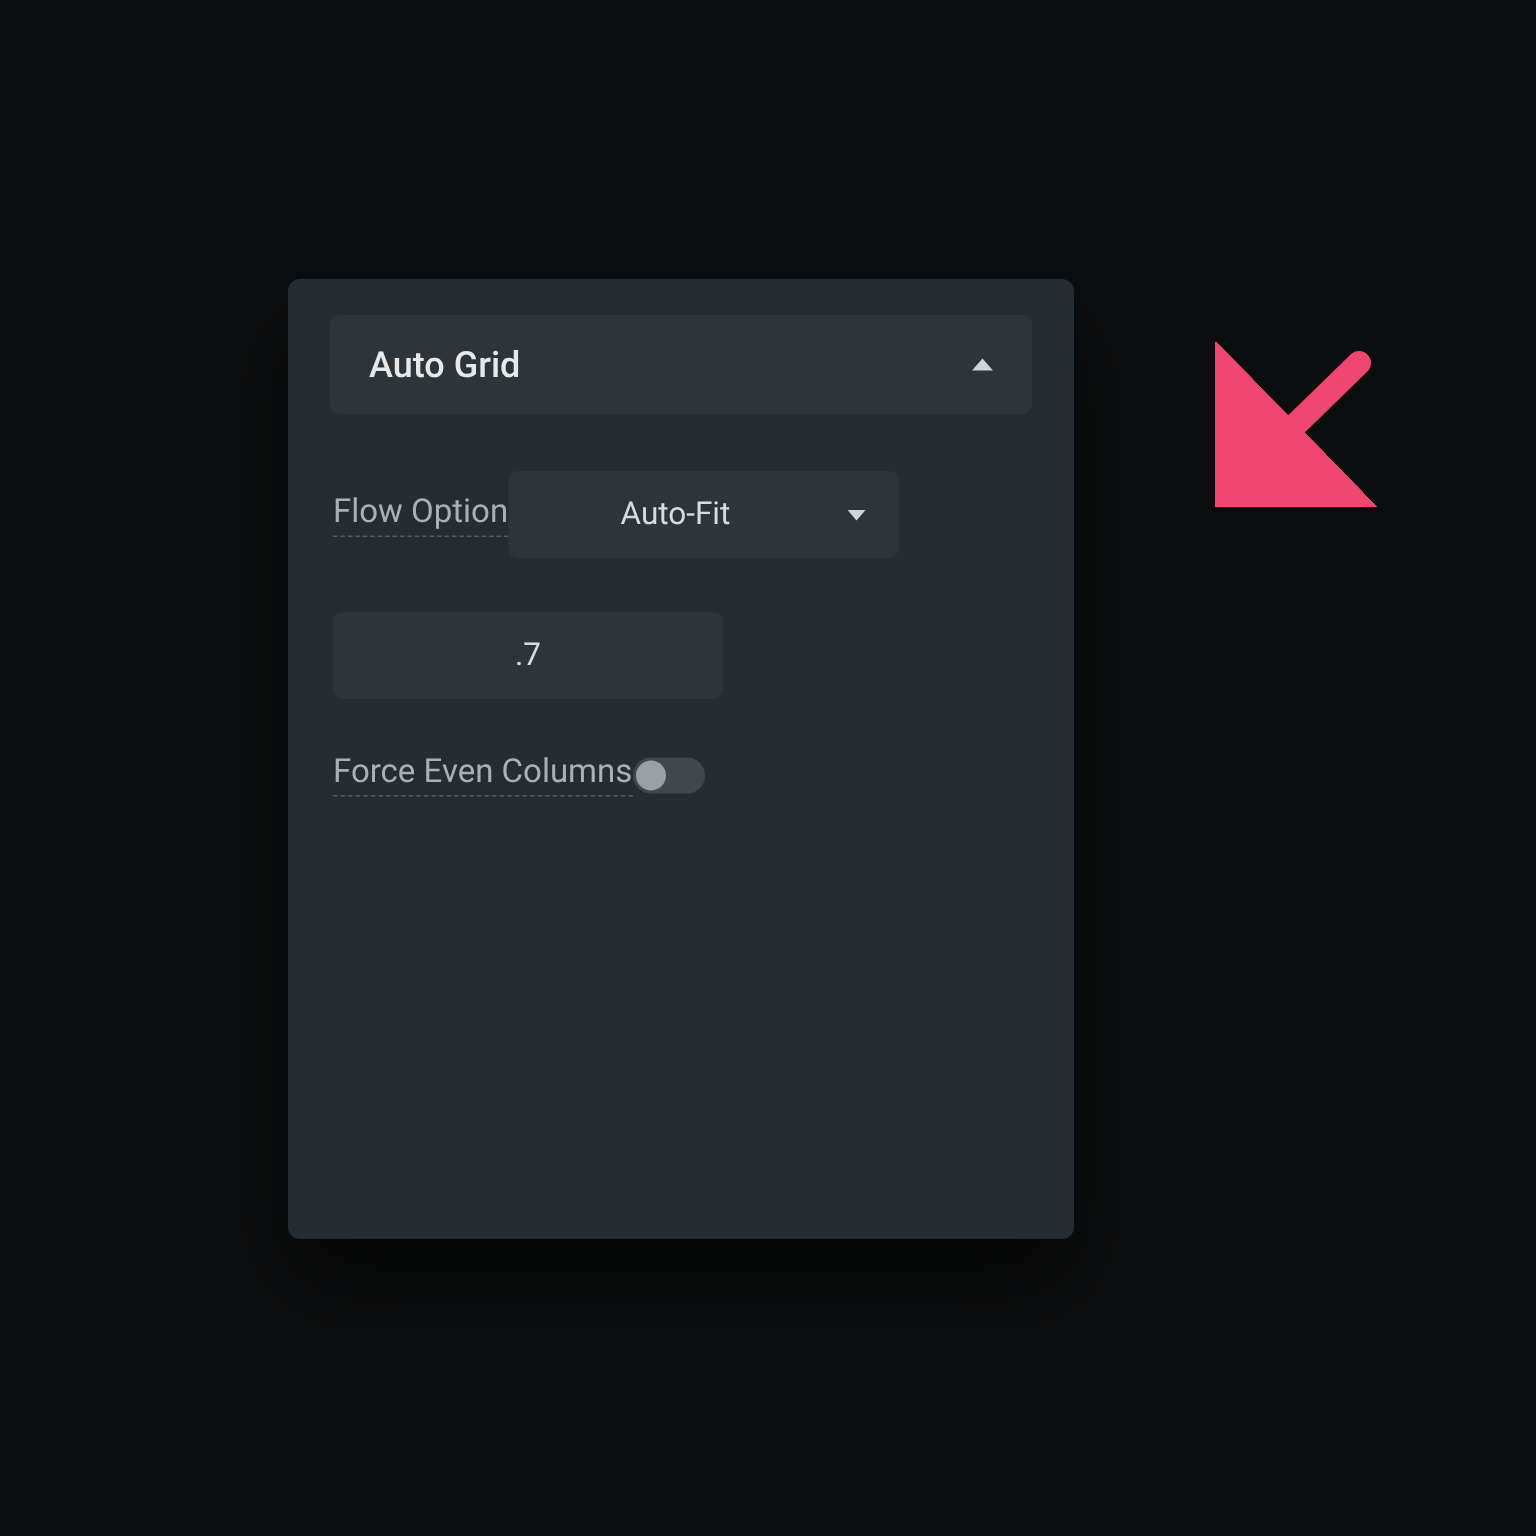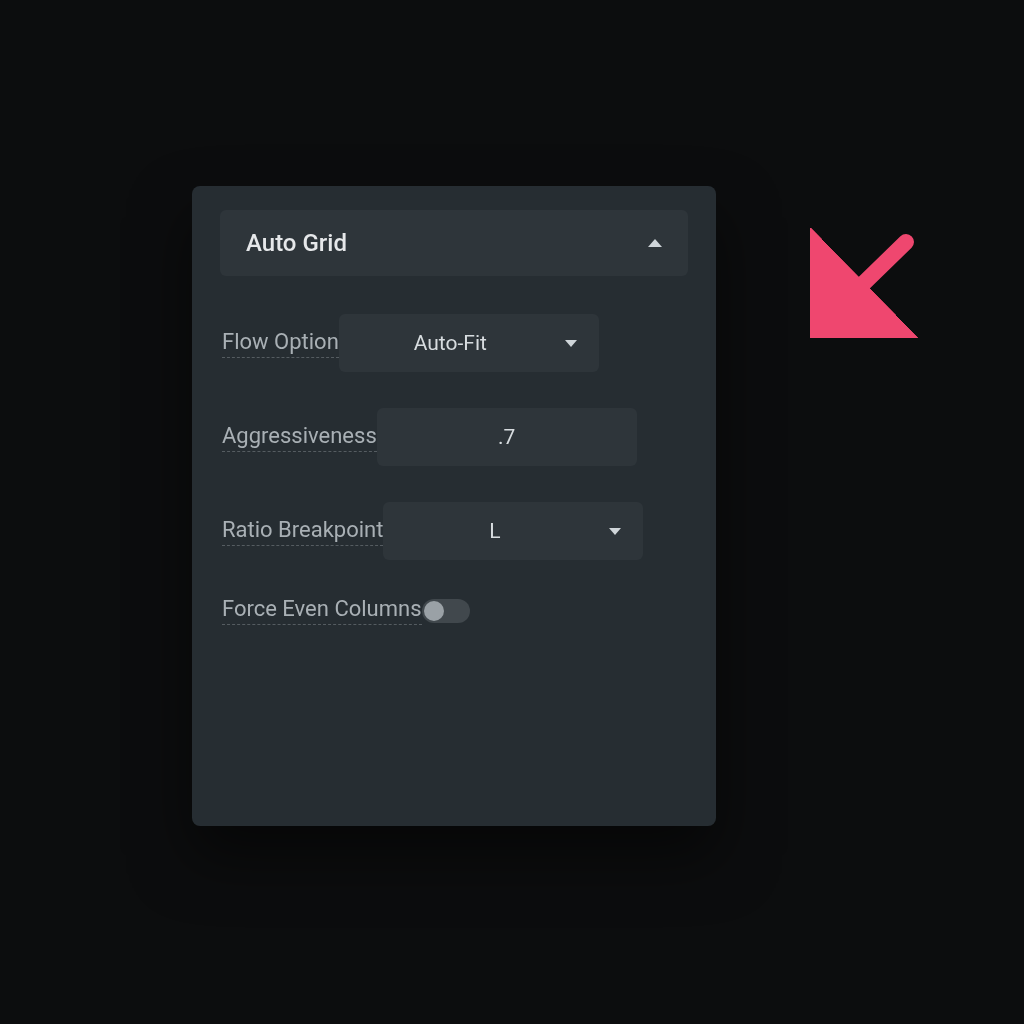--- a/index.html
+++ b/index.html
@@ -130,33 +130,25 @@
 
     <div class="row">
       <span class="label">Flow Option</span>
       <div class="control">
         <span class="value">Auto-Fit</span>
         <span class="caret-down"></span>
       </div>
     </div>
 
     <div class="row">
-      <span class="label">Aggressiveness</span>
       <div class="input-like">
         <span>.7</span>
       </div>
     </div>
 
-    <div class="row">
-      <span class="label">Ratio Breakpoint</span>
-      <div class="control">
-        <span class="value">L</span>
-        <span class="caret-down"></span>
-      </div>
-    </div>
 
     <div class="row">
       <span class="label">Force Even Columns</span>
       <div class="toggle">
         <div class="knob"></div>
       </div>
     </div>
 
 
   </div>

